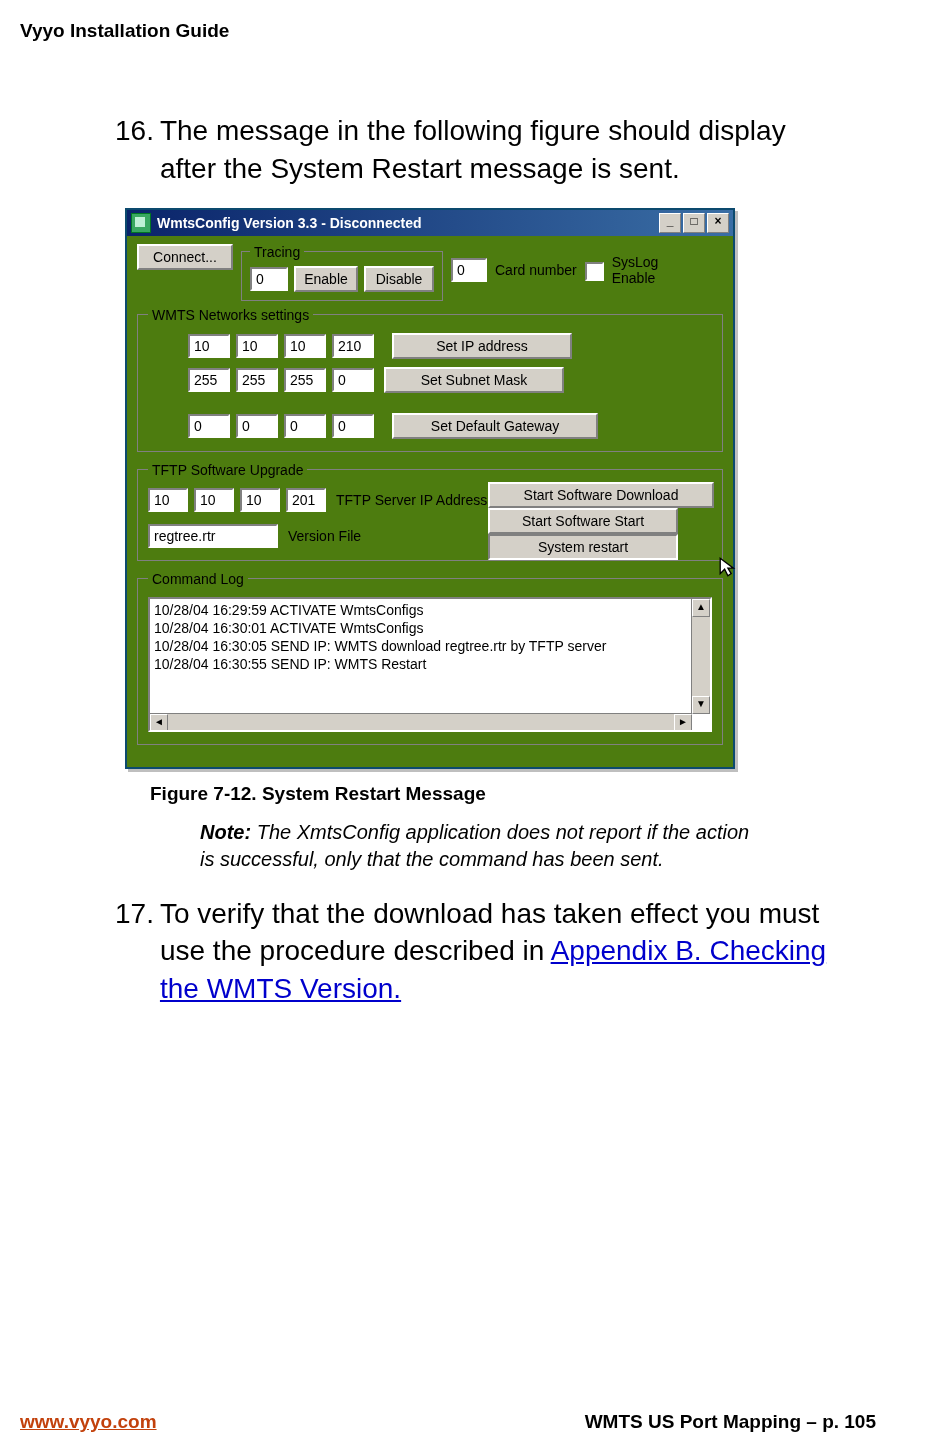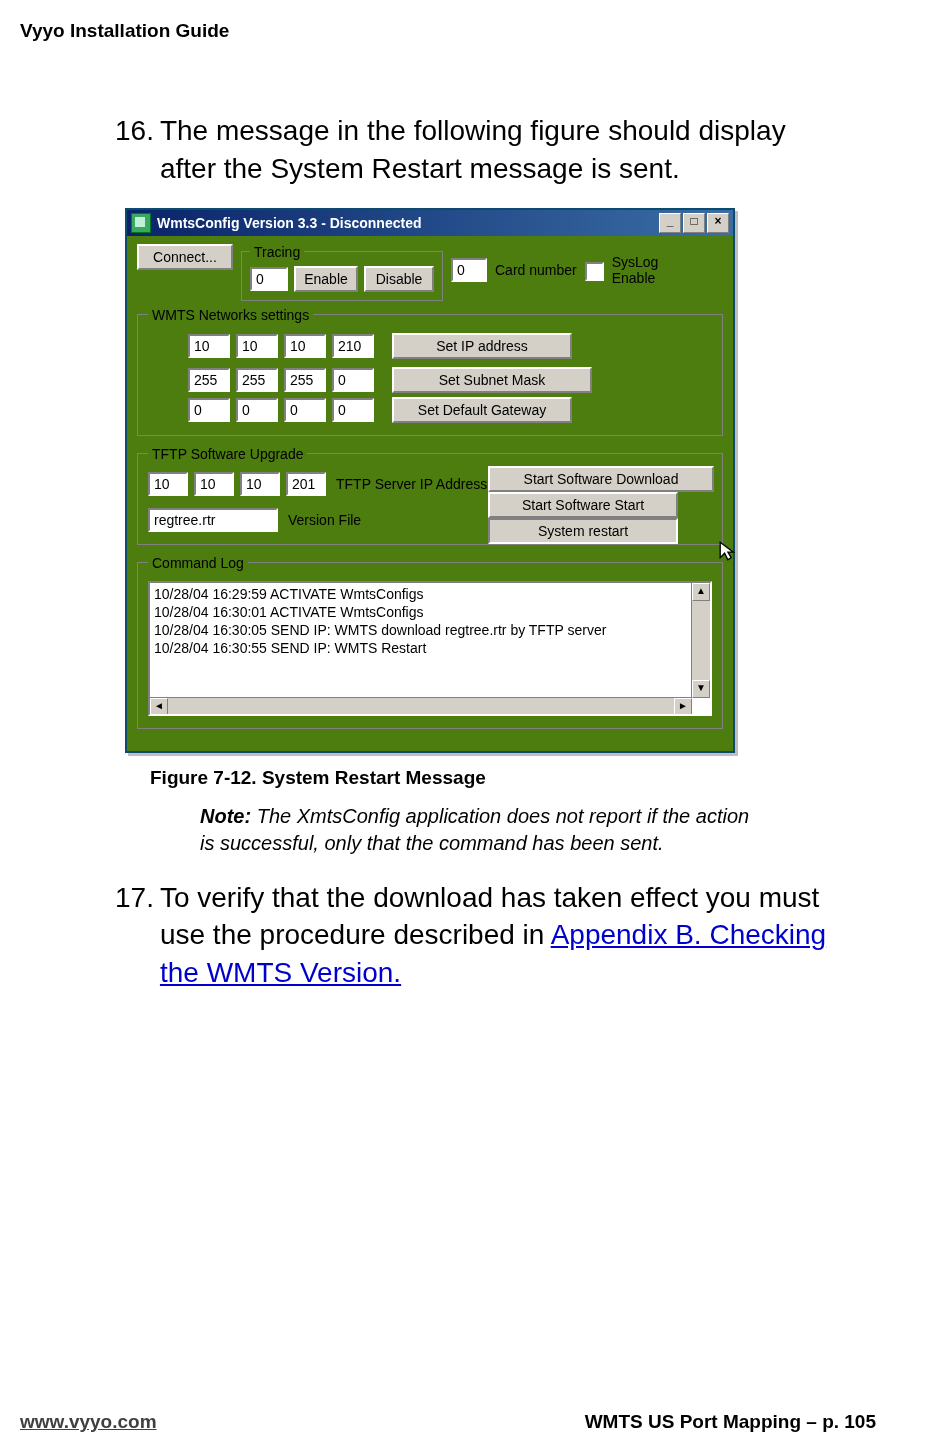--- a/index.html
+++ b/index.html
@@ -164,21 +164,21 @@
   .footer {
     position:absolute;
     bottom:22px;
     left:20px; right:50px;
     display:flex;
     justify-content:space-between;
     font-size:19px;
     font-weight:bold;
     font-family: Arial, sans-serif;
   }
-  .footer a { color:#404040; text-decoration:underline; }
+  .footer a { color:#c2410c; text-decoration:underline; }
 </style>
 </head>
 <body>
 
 <div class="page">
 
   <div class="doc-header">Vyyo Installation Guide</div>
 
   <div class="body-text indent-num">
     <span class="num">16.</span>
@@ -223,38 +223,38 @@
           <div class="row" style="gap:18px; margin-bottom:8px; margin-left:40px;">
             <div class="grid-ip">
               <input class="txt-in" style="width: 42px;" value="10">
               <input class="txt-in" style="width: 42px;" value="10">
               <input class="txt-in" style="width: 42px;" value="10">
               <input class="txt-in" style="width: 42px;" value="210">
             </div>
             <div class="btn" style="width:180px;">Set IP address</div>
           </div>
 
-          <div class="row" style="gap:18px; margin-bottom:4px; margin-left:40px;">
+          <div class="row" style="gap:10px; margin-bottom:20px; margin-left:40px;">
             <div class="grid-ip">
               <input class="txt-in" style="width: 42px;" value="255">
               <input class="txt-in" style="width: 42px;" value="255">
               <input class="txt-in" style="width: 42px;" value="255">
               <input class="txt-in" style="width: 42px;" value="0">
             </div>
-            <div class="btn" style="width:200px;">Set Subnet Mask</div>
+            <div class="btn" style="width:180px;">Set Subnet Mask</div>
           </div>
 
           <div class="row" style="gap:18px; margin-left:40px;">
             <div class="grid-ip">
               <input class="txt-in" style="width: 42px;" value="0">
               <input class="txt-in" style="width: 42px;" value="0">
               <input class="txt-in" style="width: 42px;" value="0">
               <input class="txt-in" style="width: 42px;" value="0">
             </div>
-            <div class="btn" style="width:180px;">Set Default Gateway</div>
+            <div class="btn" style="width:206px;">Set Default Gateway</div>
           </div>
         </fieldset>
 
         <fieldset class="grp" style="position:relative;">
           <legend>TFTP Software Upgrade</legend>
 
           <div class="row" style="gap:10px; align-items:center;">
             <div class="grid-ip">
               <input class="txt-in" style="width: 40px;" value="10">
               <input class="txt-in" style="width: 40px;" value="10">

